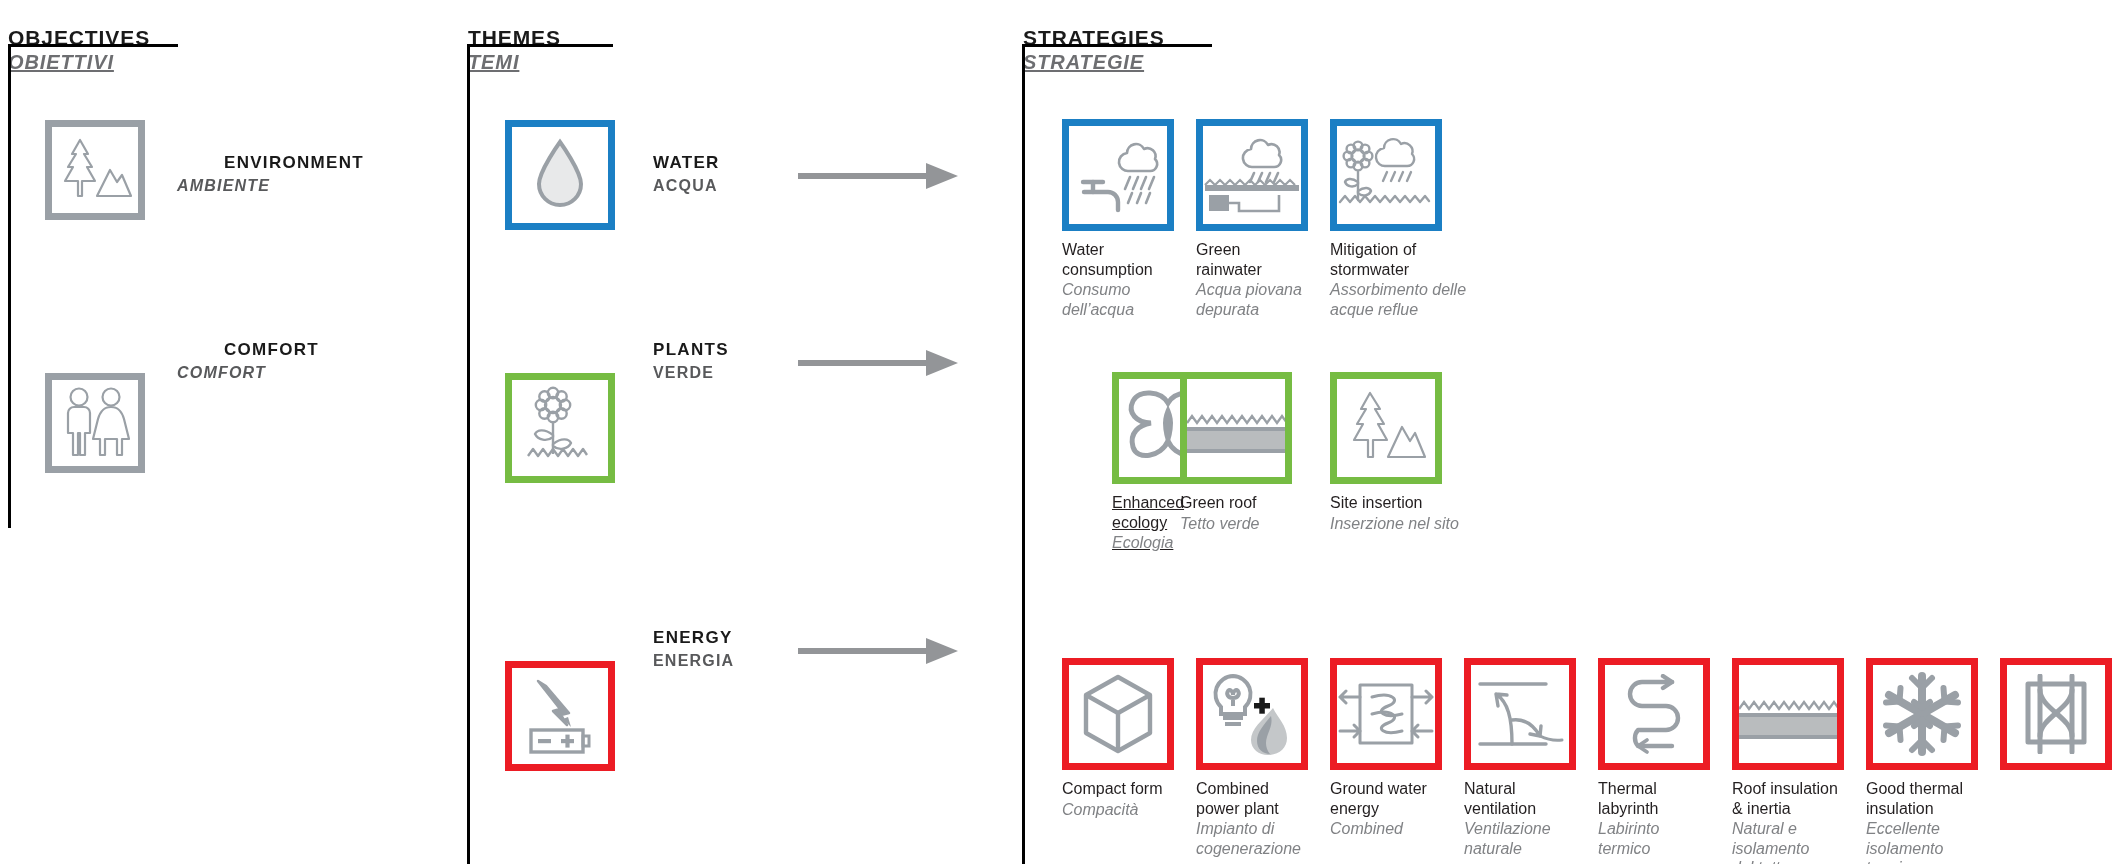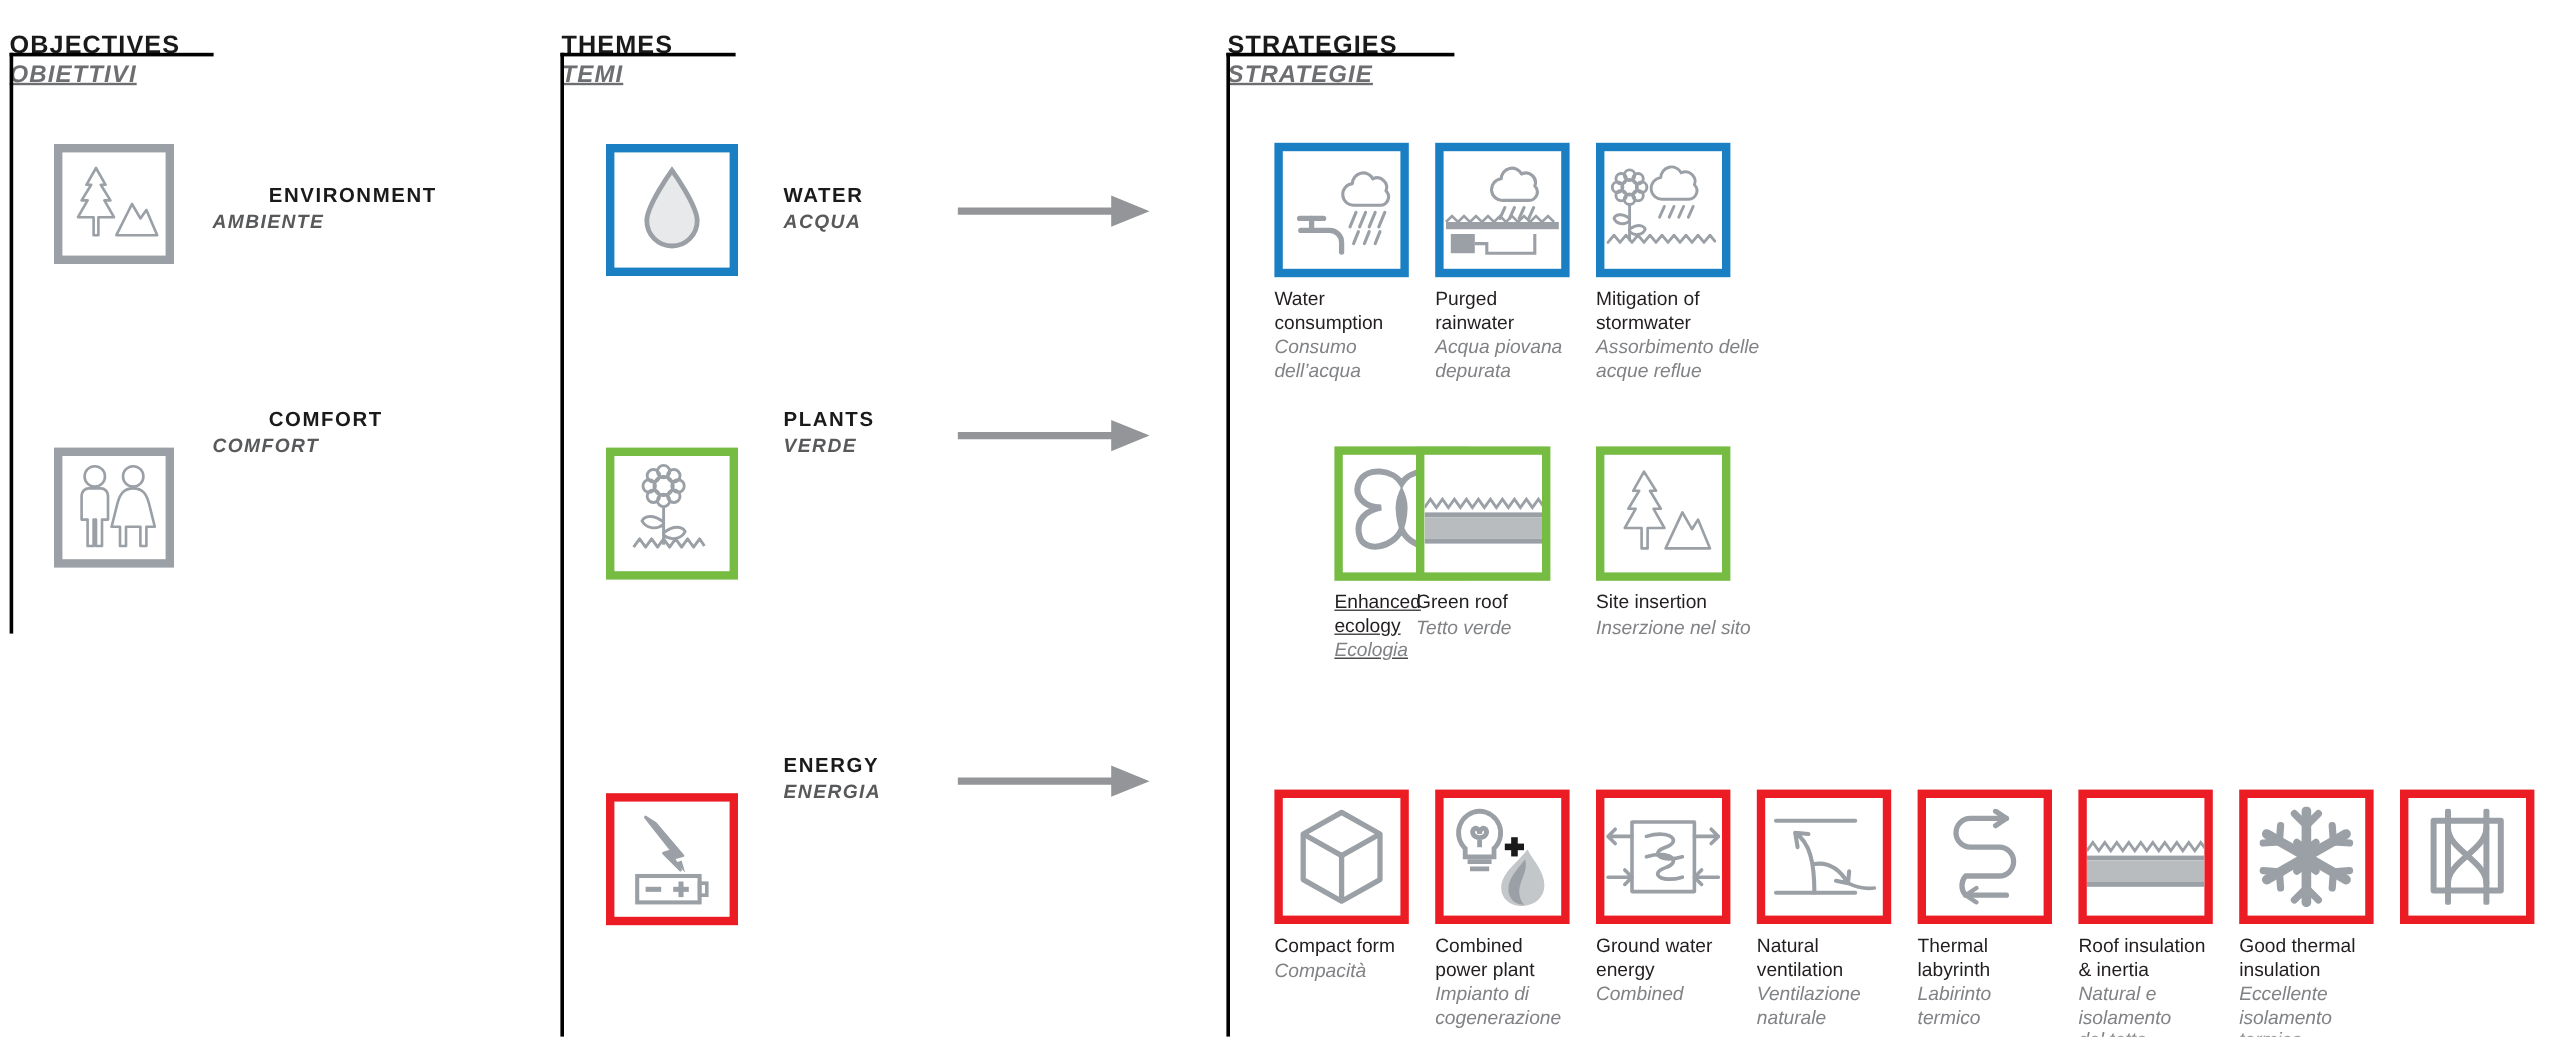--- a/index.html
+++ b/index.html
@@ -23,21 +23,21 @@
   .obj-label{position:absolute;}
   .obj-label .en{font-size:17px;font-weight:bold;letter-spacing:1.3px;line-height:1.35;color:#1a1a1a;margin-left:47px;}
   .obj-label .it{font-size:16px;font-weight:bold;font-style:italic;letter-spacing:1.2px;line-height:1.35;color:#58595b;}
 
   
   .theme-box{border:7px solid #1b7fc4;}
   .theme-box.green{border-color:#76bc43;}
   .theme-box.red{border-color:#ec1c24;}
   .theme-label{position:absolute;}
   .theme-label .en{font-size:17px;font-weight:bold;letter-spacing:1.3px;line-height:1.35;color:#1a1a1a;}
-  .theme-label .it{font-size:16px;font-weight:bold;font-style:italic;letter-spacing:1.2px;line-height:1.35;color:#58595b;}
+  .theme-label .it{font-size:16px;font-weight:bold;letter-spacing:1.2px;line-height:1.35;color:#58595b;}
 
   .arrow{position:absolute;}
 
   
   .strat{position:absolute;width:112px;}
   .strat .sbox{position:relative;width:112px;height:112px;box-sizing:border-box;
                background:#fff;display:flex;align-items:center;justify-content:center;overflow:hidden;}
   .strat.blue  .sbox{border:7px solid #1b7fc4;}
   .strat.green .sbox{border:7px solid #76bc43;}
   .strat.red   .sbox{border:7px solid #ec1c24;}
@@ -195,21 +195,21 @@
         <path d="M51 38 l-4 9 M59 38 l-4 9 M67 38 l-4 9 M75 38 l-4 9"></path>
       </g>
       <path d="M2 50 l5 -5 5 5 5 -5 5 5 5 -5 5 5 5 -5 5 5 5 -5 5 5 5 -5 5 5 5 -5 5 5 5 -5 5 5 5 -5 5 5" fill="none" stroke="#9aa0a6" stroke-width="2.2"></path>
       <rect x="2" y="50" width="94" height="6" fill="#9aa0a6"></rect>
       <rect x="6" y="60" width="20" height="16" fill="#9aa0a6"></rect>
       <path d="M26 68 h10 v8 h40 v-16" fill="none" stroke="#9aa0a6" stroke-width="2.6"></path>
     </svg>
   </div>
   <div class="cap">
     <div class="en">
-        <span class="ln">Purged</span>
+        <span class="ln">Green</span>
         <span class="ln">rainwater</span>
       </div>
     <div class="it">
         <span class="ln">Acqua piovana</span>
         <span class="ln">depurata</span>
       </div>
   </div>
 </div>
 
 <div class="strat blue" style="left:1330px;top:119px;">

